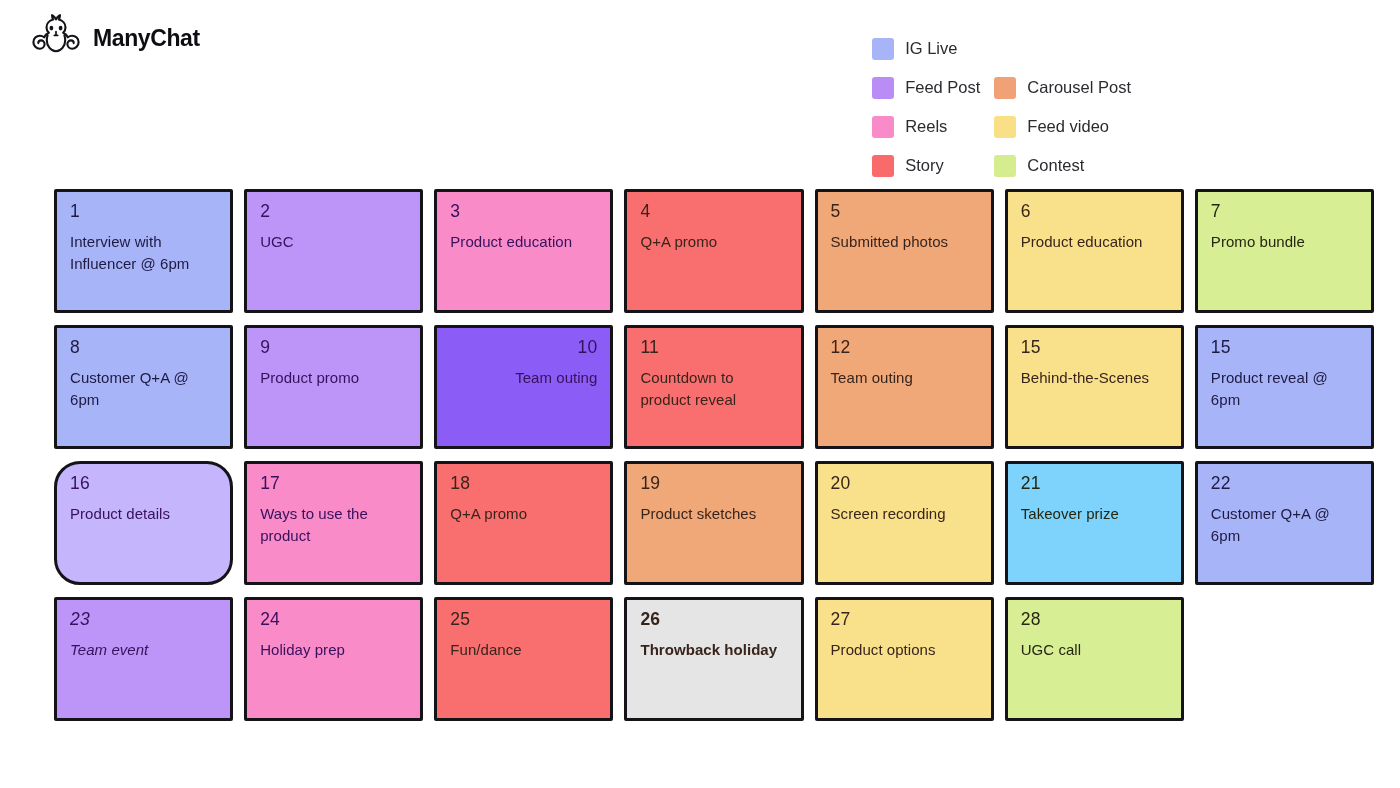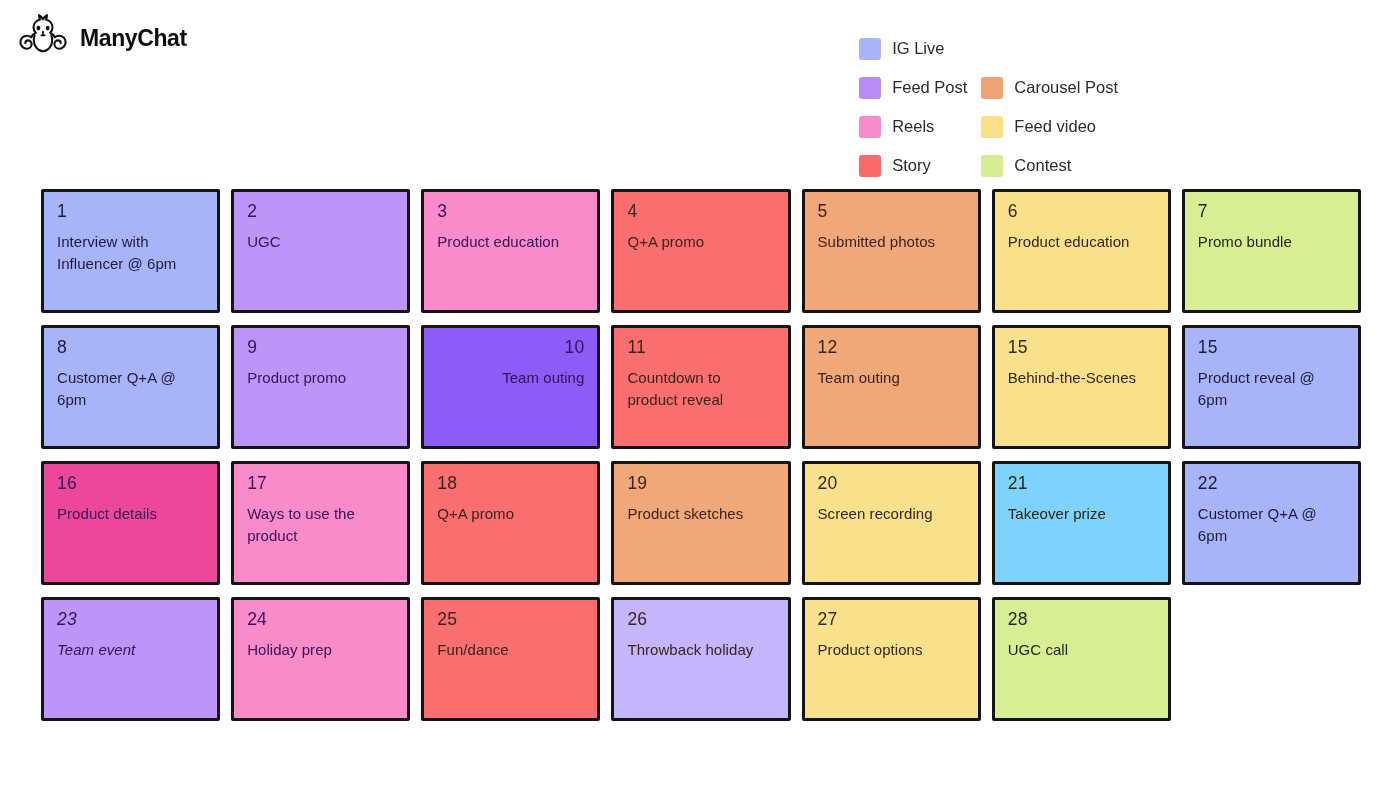--- a/index.html
+++ b/index.html
@@ -9,20 +9,21 @@
     background: #ffffff;
     font-family: "Liberation Sans", sans-serif;
     overflow: hidden;
   }
 
   .page {
     position: relative;
     width: 1204px;
     height: 788px;
     background: #ffffff;
+    margin-left: 13px;
   }
 
   
   .brand {
     position: absolute;
     left: 14px;
     top: 14px;
     display: flex;
     align-items: center;
     gap: 8px;
@@ -264,21 +265,21 @@
         <div class="cell-text">Team outing</div>
       </div>
       <div class="cell tone-brown" style="background: rgb(249, 224, 138);">
         <div class="cell-num">15</div>
         <div class="cell-text">Behind-the-Scenes</div>
       </div>
       <div class="cell tone-dark" style="background: rgb(168, 180, 248);">
         <div class="cell-num">15</div>
         <div class="cell-text">Product reveal @ 6pm</div>
       </div>
-      <div class="cell tone-plum" style="background: #ec4899;">
+      <div class="cell tone-plum" style="background: #c4b5fd; border-radius: 26px;">
         <div class="cell-num">16</div>
         <div class="cell-text">Product details</div>
       </div>
       <div class="cell tone-plum" style="background: rgb(249, 139, 200);">
         <div class="cell-num">17</div>
         <div class="cell-text">Ways to use the product</div>
       </div>
       <div class="cell tone-brown" style="background: rgb(249, 110, 110);">
         <div class="cell-num">18</div>
         <div class="cell-text">Q+A promo</div>
@@ -304,21 +305,21 @@
         <div class="cell-text">Team event</div>
       </div>
       <div class="cell tone-plum" style="background: rgb(249, 139, 200);">
         <div class="cell-num">24</div>
         <div class="cell-text">Holiday prep</div>
       </div>
       <div class="cell tone-brown" style="background: rgb(249, 110, 110);">
         <div class="cell-num">25</div>
         <div class="cell-text">Fun/dance</div>
       </div>
-      <div class="cell tone-brown" style="background: #c4b5fd;">
+      <div class="cell tone-brown" style="background: #e5e5e5; font-weight: bold;">
         <div class="cell-num">26</div>
         <div class="cell-text">Throwback holiday</div>
       </div>
       <div class="cell tone-brown" style="background: rgb(249, 224, 138);">
         <div class="cell-num">27</div>
         <div class="cell-text">Product options</div>
       </div>
       <div class="cell tone-olive" style="background: rgb(216, 238, 148);">
         <div class="cell-num">28</div>
         <div class="cell-text">UGC call</div>

